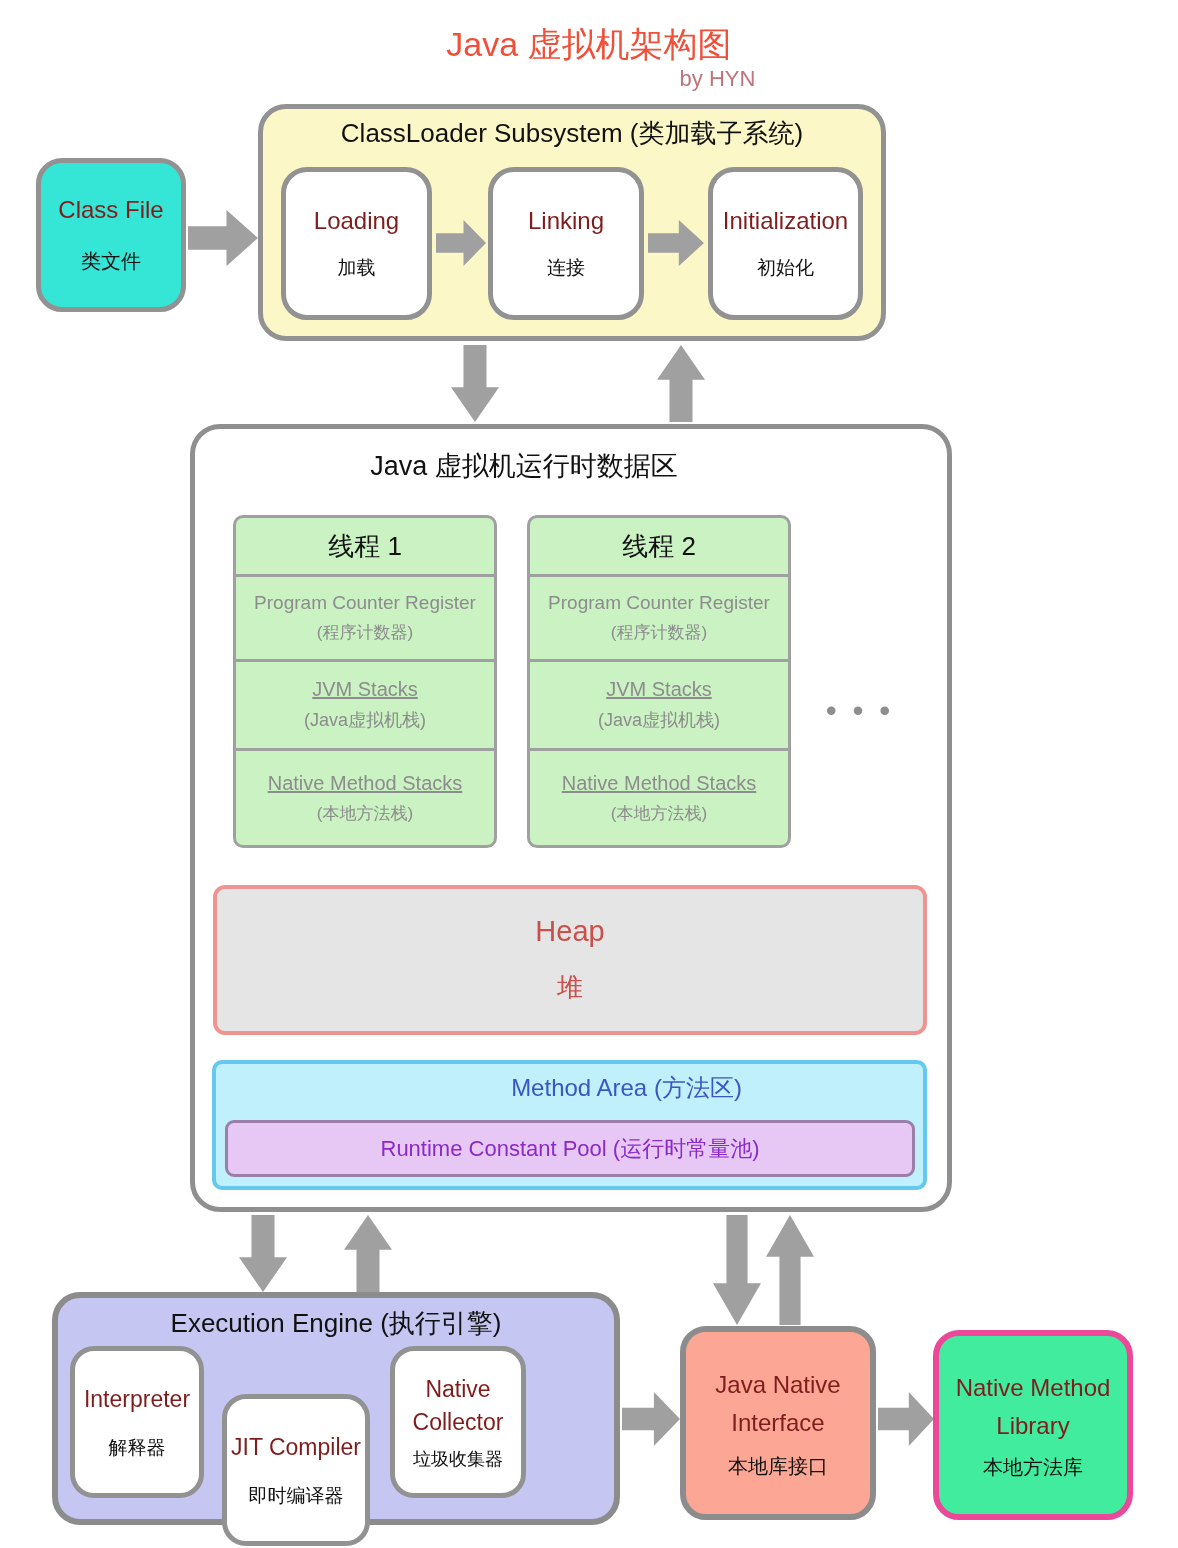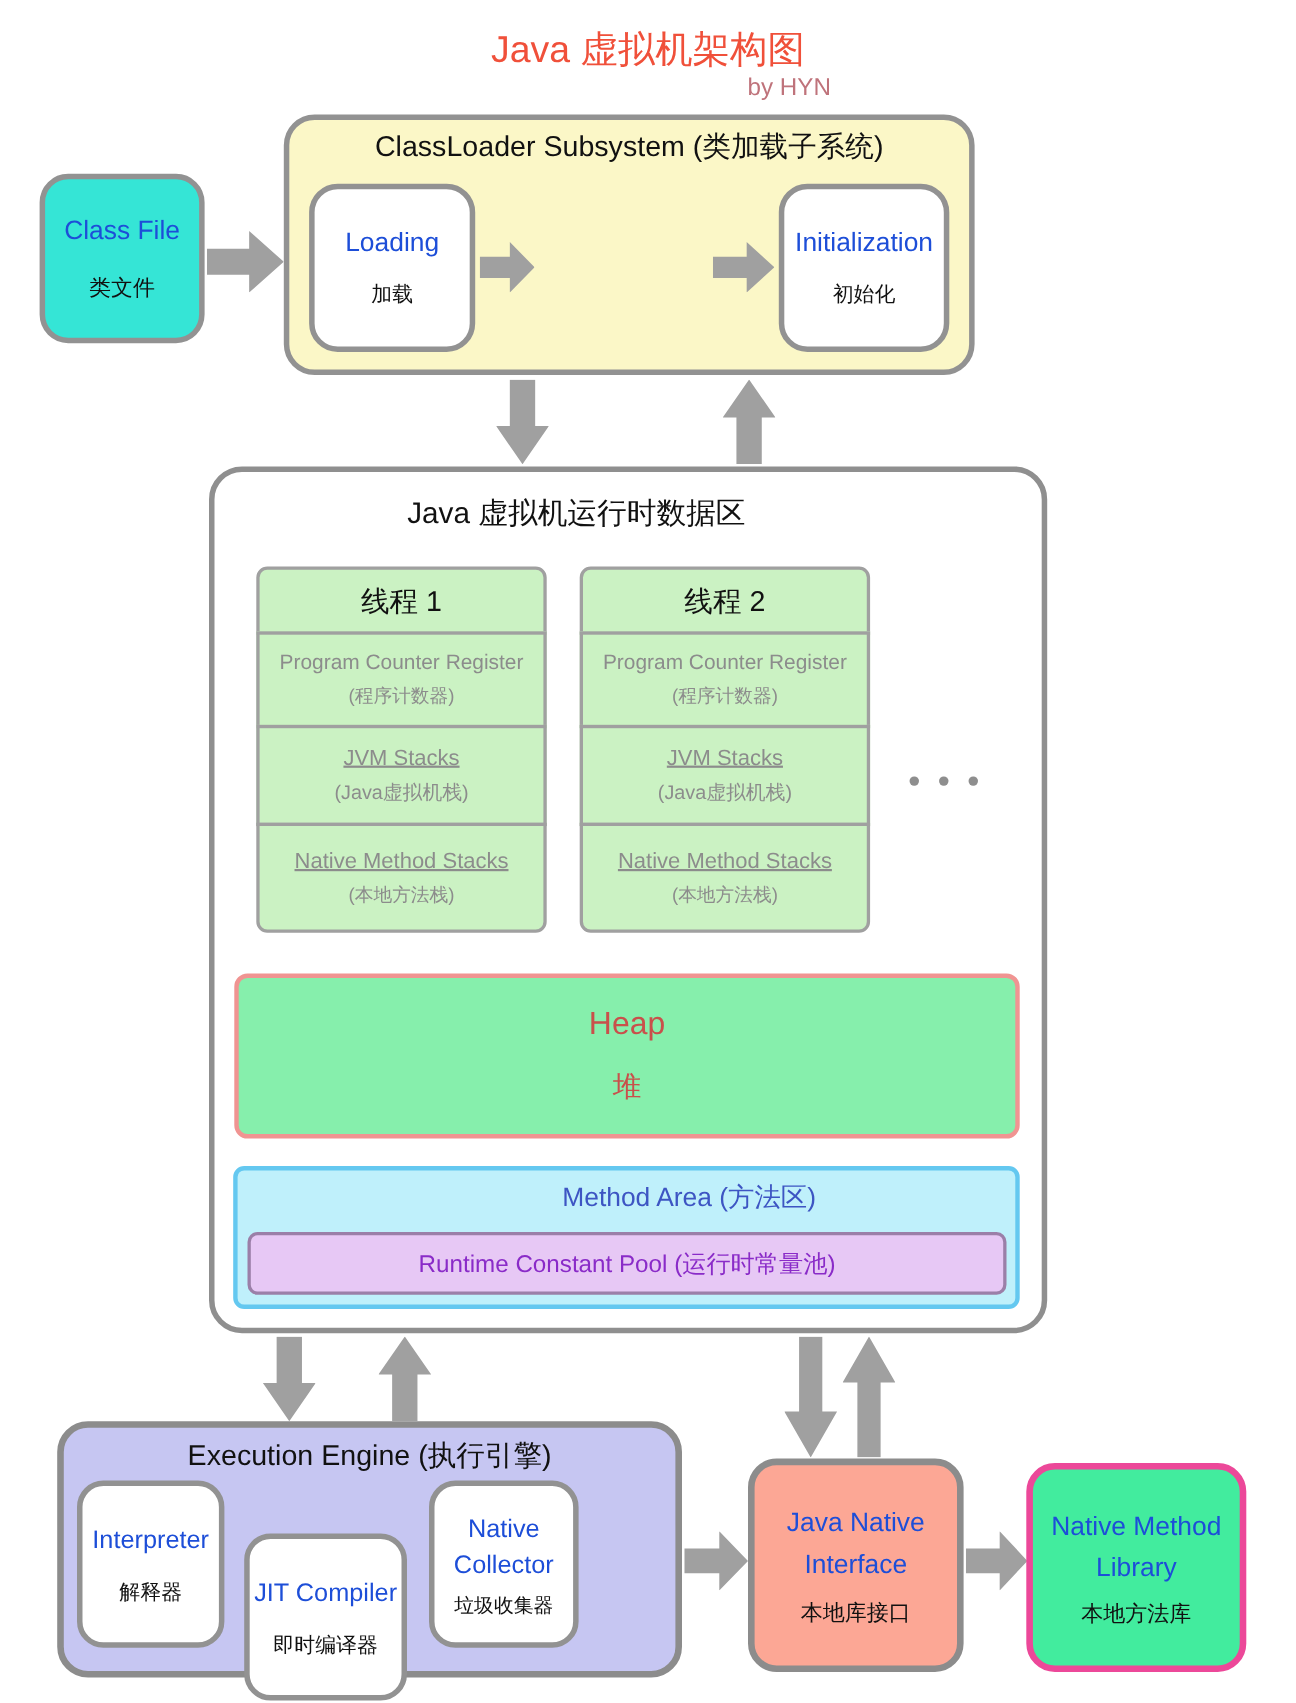--- a/index.html
+++ b/index.html
@@ -30,21 +30,21 @@
   }
 
   
   .node {
     border: 5px solid #929292;
     border-radius: 26px;
     display: flex; flex-direction: column;
     align-items: center; justify-content: center;
     text-align: center;
   }
-  .node .t { font-size: 24px; color: #1d4ed8; }
+  .node .t { font-size: 24px; color: #7f1d1d; }
   .node .s { font-size: 19px; color: #111; }
 
   
   .class-file { left: 36px; top: 158px; width: 150px; height: 154px;
     background: #35E5D6; gap: 24px; }
   .class-file .s { font-size: 20px; }
 
   
   .classloader { left: 258px; top: 104px; width: 628px; height: 237px;
     background: #FBF7C7; border: 5px solid #929292; border-radius: 28px; }
@@ -79,21 +79,21 @@
   .cell .ct { font-size: 19px; color: #8C8C8C; }
   .cell.row2 .ct, .cell.row3 .ct { font-size: 20px; text-decoration: underline; }
   .cell .cs { font-size: 17px; color: #8C8C8C; }
   .cell.row2 .cs { font-size: 18px; }
 
   .dots { left: 815px; top: 694px; width: 90px; text-align: center;
     font-size: 30px; font-weight: bold; color: #8E8E8E; letter-spacing: 4px; }
 
   
   .heap { left: 213px; top: 885px; width: 714px; height: 150px;
-    background: #86efac; border: 4px solid #F09492; border-radius: 12px;
+    background: #e5e5e5; border: 4px solid #F09492; border-radius: 12px;
     display: flex; flex-direction: column; align-items: center; justify-content: center;
     gap: 22px; text-align: center; }
   .heap .t { font-size: 29px; color: #C9504B; }
   .heap .s { font-size: 26px; color: #C9504B; }
 
   
   .method-area { left: 212px; top: 1060px; width: 715px; height: 130px;
     background: #BFF0FB; border: 4px solid #64C8F0; border-radius: 10px; }
   .ma-title { left: 212px; top: 1072px; width: 829px; text-align: center;
     font-size: 24px; color: #3D55C3; }
@@ -158,20 +158,24 @@
   <div class="abs arrow arrow-right" style="left:188px; top:210px; width:70px; height:56px;"></div>
 
   <div class="abs classloader"></div>
   <div class="abs cl-title">ClassLoader Subsystem (类加载子系统)</div>
 
   <div class="abs node stage-box stage-loading">
     <div class="t">Loading</div>
     <div class="s">加载</div>
   </div>
   <div class="abs arrow arrow-right" style="left:436px; top:220px; width:50px; height:46px;"></div>
+  <div class="abs node stage-box stage-linking">
+    <div class="t">Linking</div>
+    <div class="s">连接</div>
+  </div>
   <div class="abs arrow arrow-right" style="left:648px; top:220px; width:56px; height:46px;"></div>
   <div class="abs node stage-box stage-init">
     <div class="t">Initialization</div>
     <div class="s">初始化</div>
   </div>
 
   <div class="abs arrow arrow-down" style="left:451px; top:345px; width:48px; height:77px;"></div>
   <div class="abs arrow arrow-up" style="left:657px; top:345px; width:48px; height:77px;"></div>
 
   <div class="abs runtime"></div>

